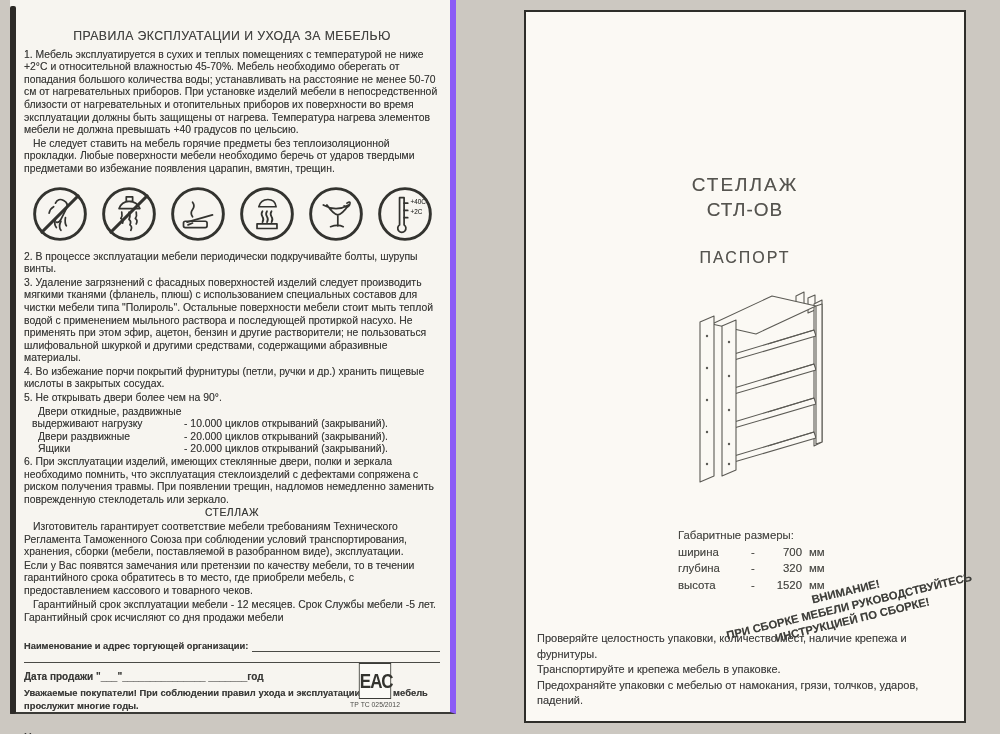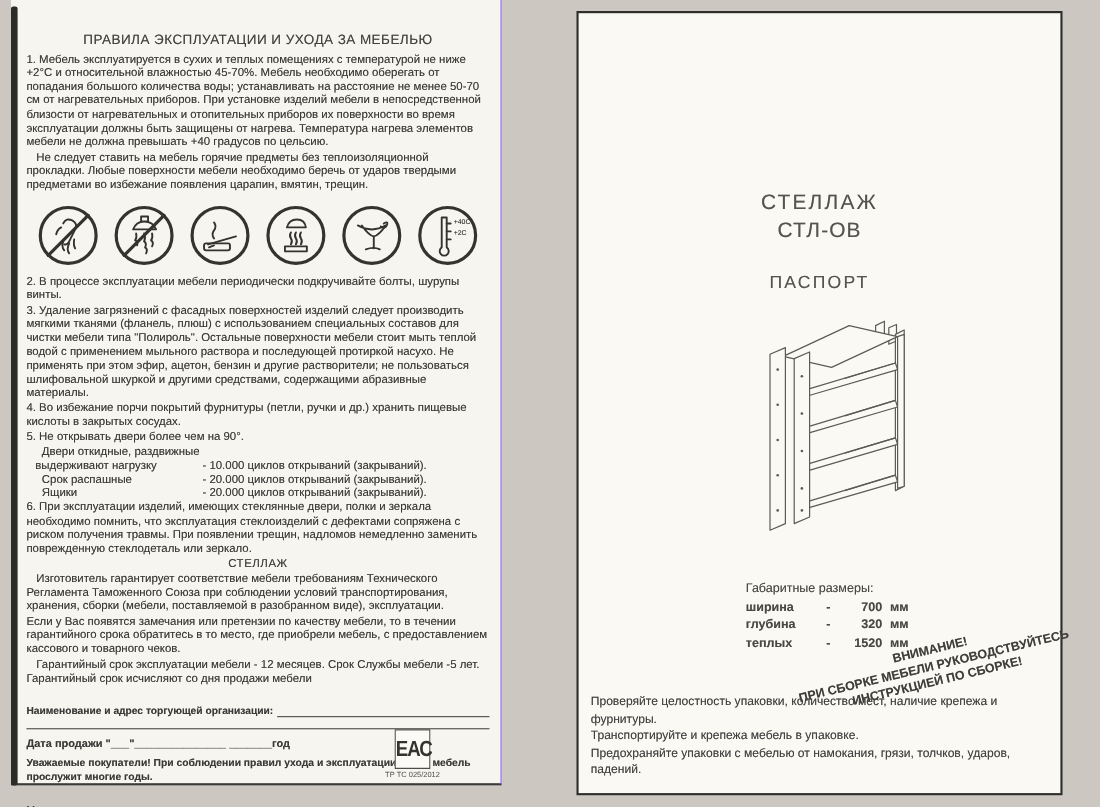--- a/index.html
+++ b/index.html
@@ -7,21 +7,21 @@
     width:1000px;height:734px;overflow:hidden;position:relative;
     background:#ccc8c1;
     font-family:"Liberation Sans",sans-serif;
     color:#3a3a38;
   }
   .scene{position:absolute;inset:0;}
   
   .page-left{
     position:absolute;left:10px;top:0;width:446px;height:714px;
     background:#f7f5f0;
-    border-right:1px solid #8b5cf6;
+    border-right:6px solid #8b5cf6;
     border-bottom:2px solid #3a3a36;
     box-sizing:border-box;
   }
   .scan-edge{
     position:absolute;left:0;top:6px;width:6px;height:708px;
     background:#2d2b28;border-radius:2px;
   }
   .lp-inner{
     position:absolute;left:14px;top:0;right:10px;
     font-size:10.4px;line-height:12.6px;
@@ -74,21 +74,21 @@
   }
   .rp-title .l1{font-size:19px;letter-spacing:2px;line-height:25px;}
   .rp-title .l2{font-size:19px;letter-spacing:1px;line-height:25px;}
   .rp-doc{font-size:16px;letter-spacing:2px;margin-top:27px;}
   .shelf{position:absolute;left:150px;top:272px;width:190px;height:208px;}
   .dims{
     position:absolute;left:152px;top:515px;
     font-size:11.4px;line-height:16.5px;color:#484844;
     text-shadow:0 0 .5px rgba(80,80,76,.5);
   }
-  .dims .row{display:flex;font-weight:bold;}
+  .dims .row{display:flex;}
   .dims .dl{width:62px;}
   .dims .dd{width:26px;text-align:center;}
   .dims .dv{width:36px;text-align:right;}
   .dims .du{padding-left:7px;}
   .warn-stamp{
     position:absolute;left:178px;top:572px;width:290px;
     transform:rotate(-13.5deg);transform-origin:center;
     text-align:center;font-weight:bold;font-size:11.3px;line-height:14.5px;
     color:#3e3e3a;text-shadow:0 0 .6px rgba(70,70,66,.5);
     white-space:nowrap;
@@ -178,21 +178,21 @@
       <p class="para">4. Во избежание порчи покрытий фурнитуры (петли, ручки и др.) хранить пищевые кислоты в закрытых сосудах.</p>
       <p class="para">5. Не открывать двери более чем на 90°.</p>
 
       <div class="open-row">
         <span class="lbl">Двери откидные, раздвижные</span><span></span>
       </div>
       <div class="open-row" style="margin-left:8px;">
         <span class="lbl" style="width:152px;">выдерживают нагрузку</span><span>- 10.000 циклов открываний (закрываний).</span>
       </div>
       <div class="open-row">
-        <span class="lbl">Срок распашные</span><span>- 20.000 циклов открываний (закрываний).</span>
+        <span class="lbl">Двери раздвижные</span><span>- 20.000 циклов открываний (закрываний).</span>
       </div>
       <div class="open-row">
         <span class="lbl">Ящики</span><span>- 20.000 циклов открываний (закрываний).</span>
       </div>
 
       <p class="para">6. При эксплуатации изделий, имеющих стеклянные двери, полки и зеркала необходимо помнить, что эксплуатация стеклоизделий с дефектами сопряжена с риском получения травмы. При появлении трещин, надломов немедленно заменить поврежденную стеклодеталь или зеркало.</p>
       <div class="gar-title">СТЕЛЛАЖ</div>
       <p class="para indent">Изготовитель гарантирует соответствие мебели требованиям Технического Регламента Таможенного Союза  при соблюдении условий транспортирования, хранения, сборки (мебели, поставляемой в разобранном виде), эксплуатации.</p>
       <p class="para">Если у Вас появятся замечания или претензии по качеству мебели, то в течении гарантийного срока обратитесь в то место, где приобрели мебель, с предоставлением кассового и товарного чеков.</p>
       <p class="para indent">Гарантийный срок эксплуатации мебели - 12 месяцев. Срок Службы мебели -5 лет.</p>
@@ -268,21 +268,21 @@
         <span class="dv">700</span>
         <span class="du">мм</span>
       </div>
       <div class="row">
         <span class="dl">глубина</span>
         <span class="dd">-</span>
         <span class="dv">320</span>
         <span class="du">мм</span>
       </div>
       <div class="row">
-        <span class="dl">теплых</span>
+        <span class="dl">высота</span>
         <span class="dd">-</span>
         <span class="dv">1520</span>
         <span class="du">мм</span>
       </div>
     </div>
 
     <div class="warn-stamp">
       <div>ВНИМАНИЕ!</div>
       <div>ПРИ СБОРКЕ МЕБЕЛИ РУКОВОДСТВУЙТЕСЬ</div>
       <div>ИНСТРУКЦИЕЙ ПО СБОРКЕ!</div>

